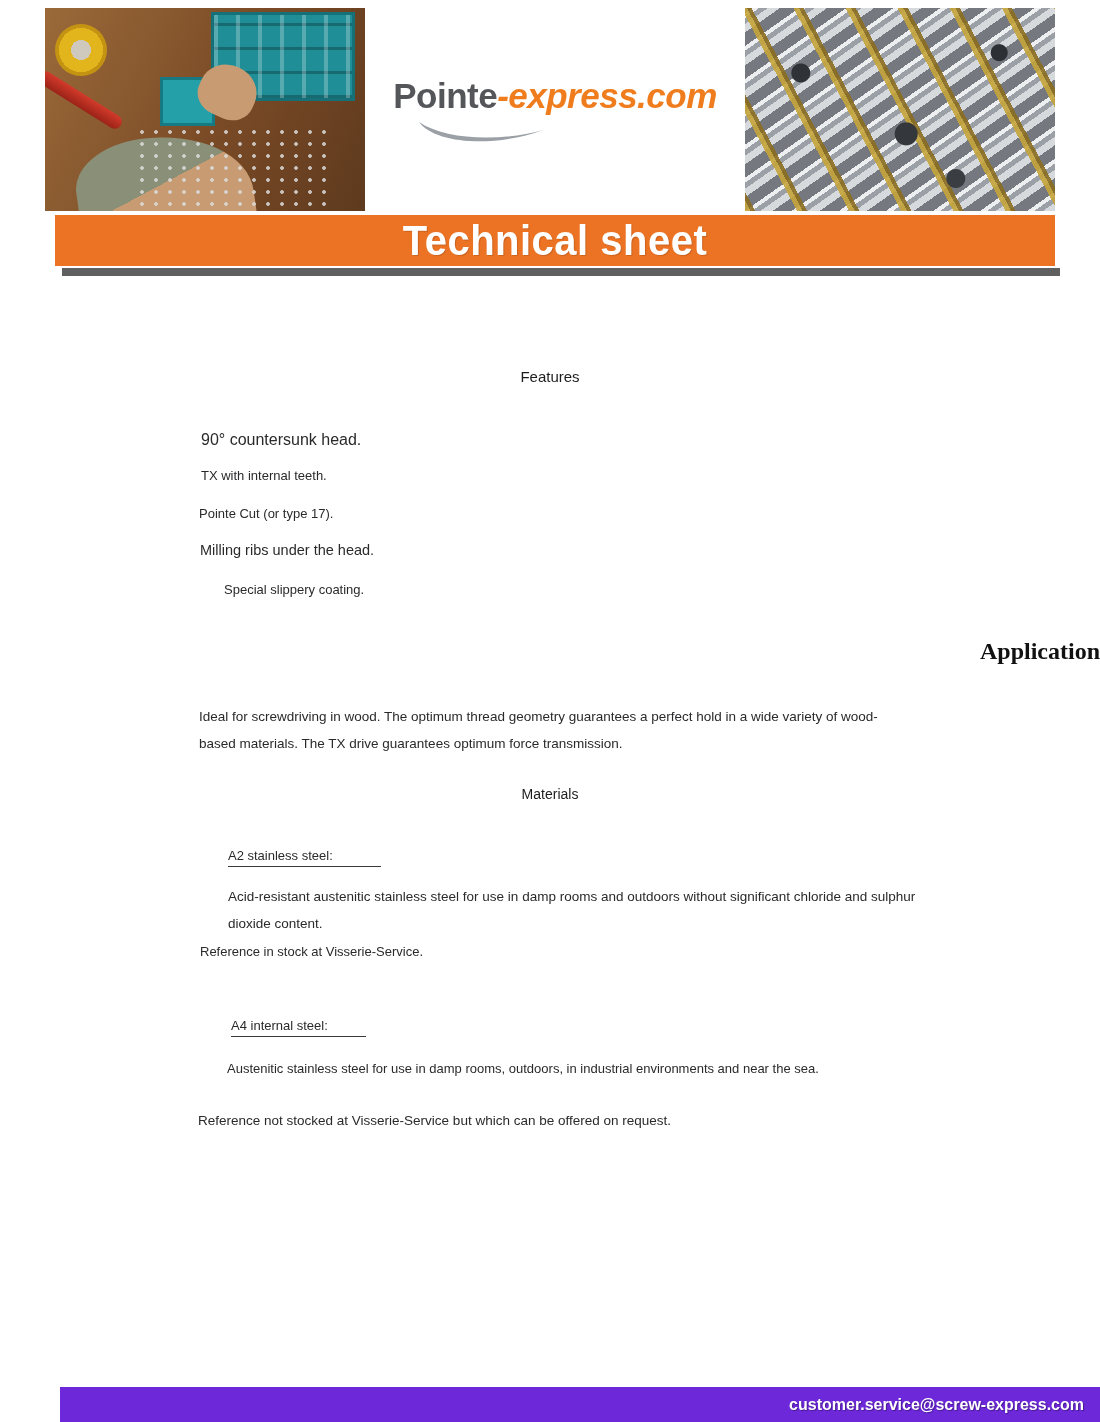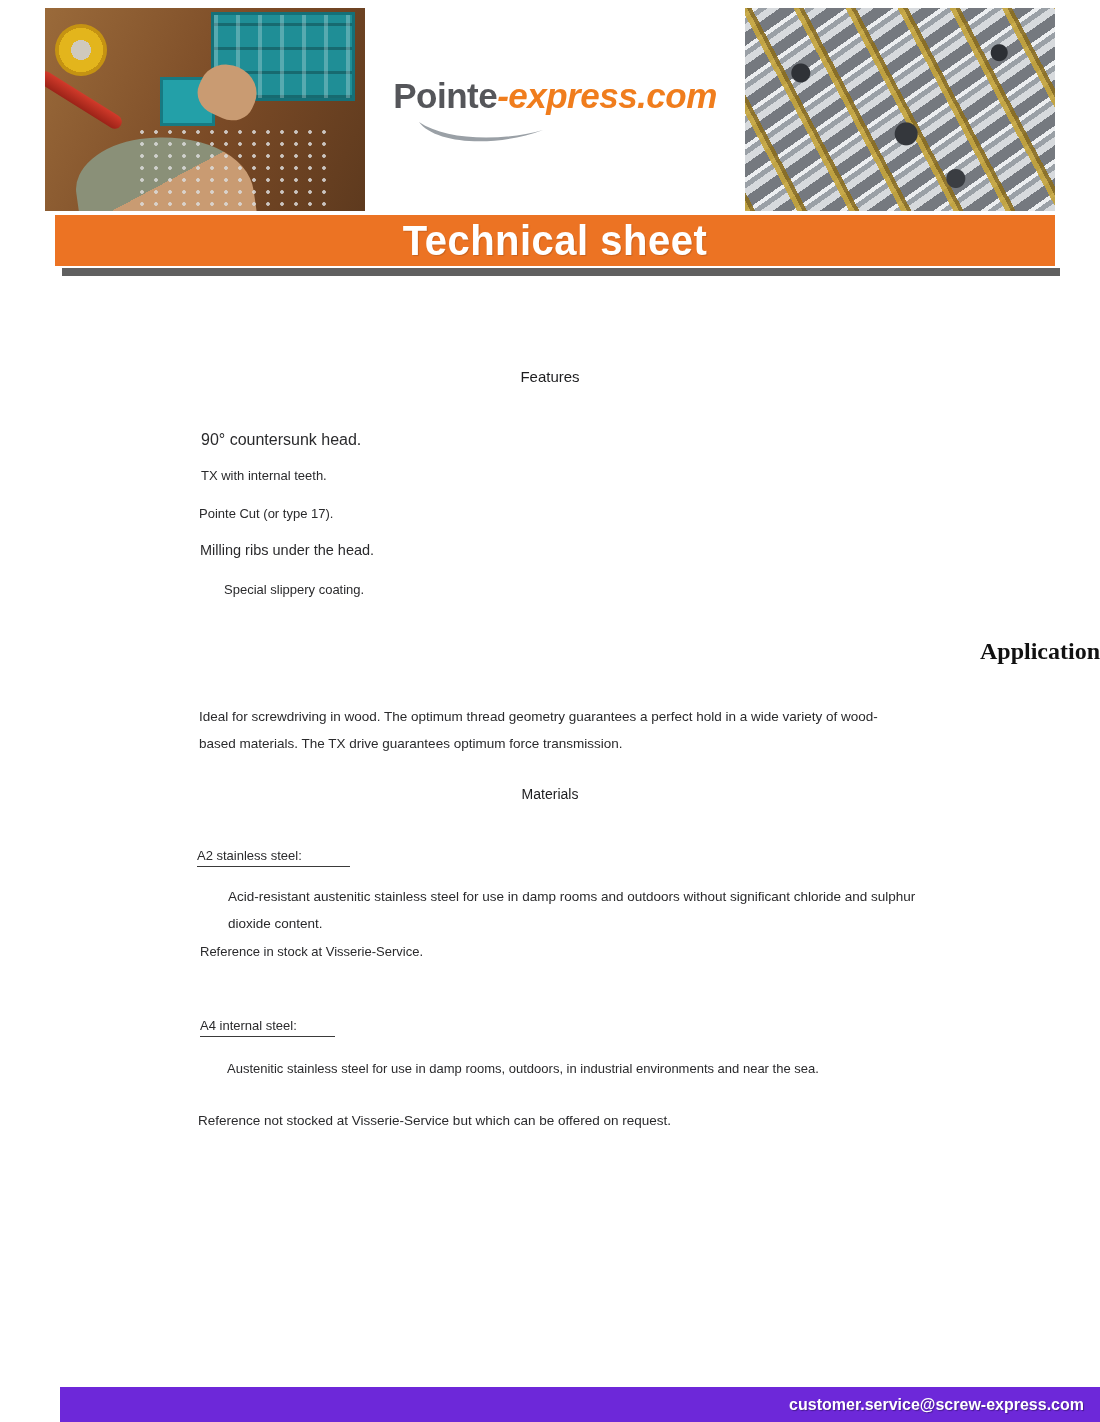--- a/index.html
+++ b/index.html
@@ -132,20 +132,21 @@
   .application-body {
     position: absolute; top: 703px; left: 199px; width: 695px;
     font-size: 13.5px; line-height: 27px; color: #2a2a2c;
   }
 
   .material-label {
     position: absolute;
     font-size: 13px; color: #2a2a2c;
     border-bottom: 1px solid #3a3a3a;
     padding: 0 48px 3px 0;
+    margin-left: 31px;
   }
   .a2-label { top: 848px; left: 197px; }
   .a4-label { top: 1018px; left: 200px; padding-right: 38px; }
 
   .material-desc {
     position: absolute;
     font-size: 13.5px; line-height: 27px; color: #2a2a2c; margin-left: 32px;
   }
   .a2-desc { top: 883px; left: 196px; width: 700px; }
   .a4-desc { top: 1055px; left: 195px; width: 780px; font-size: 13px; }

